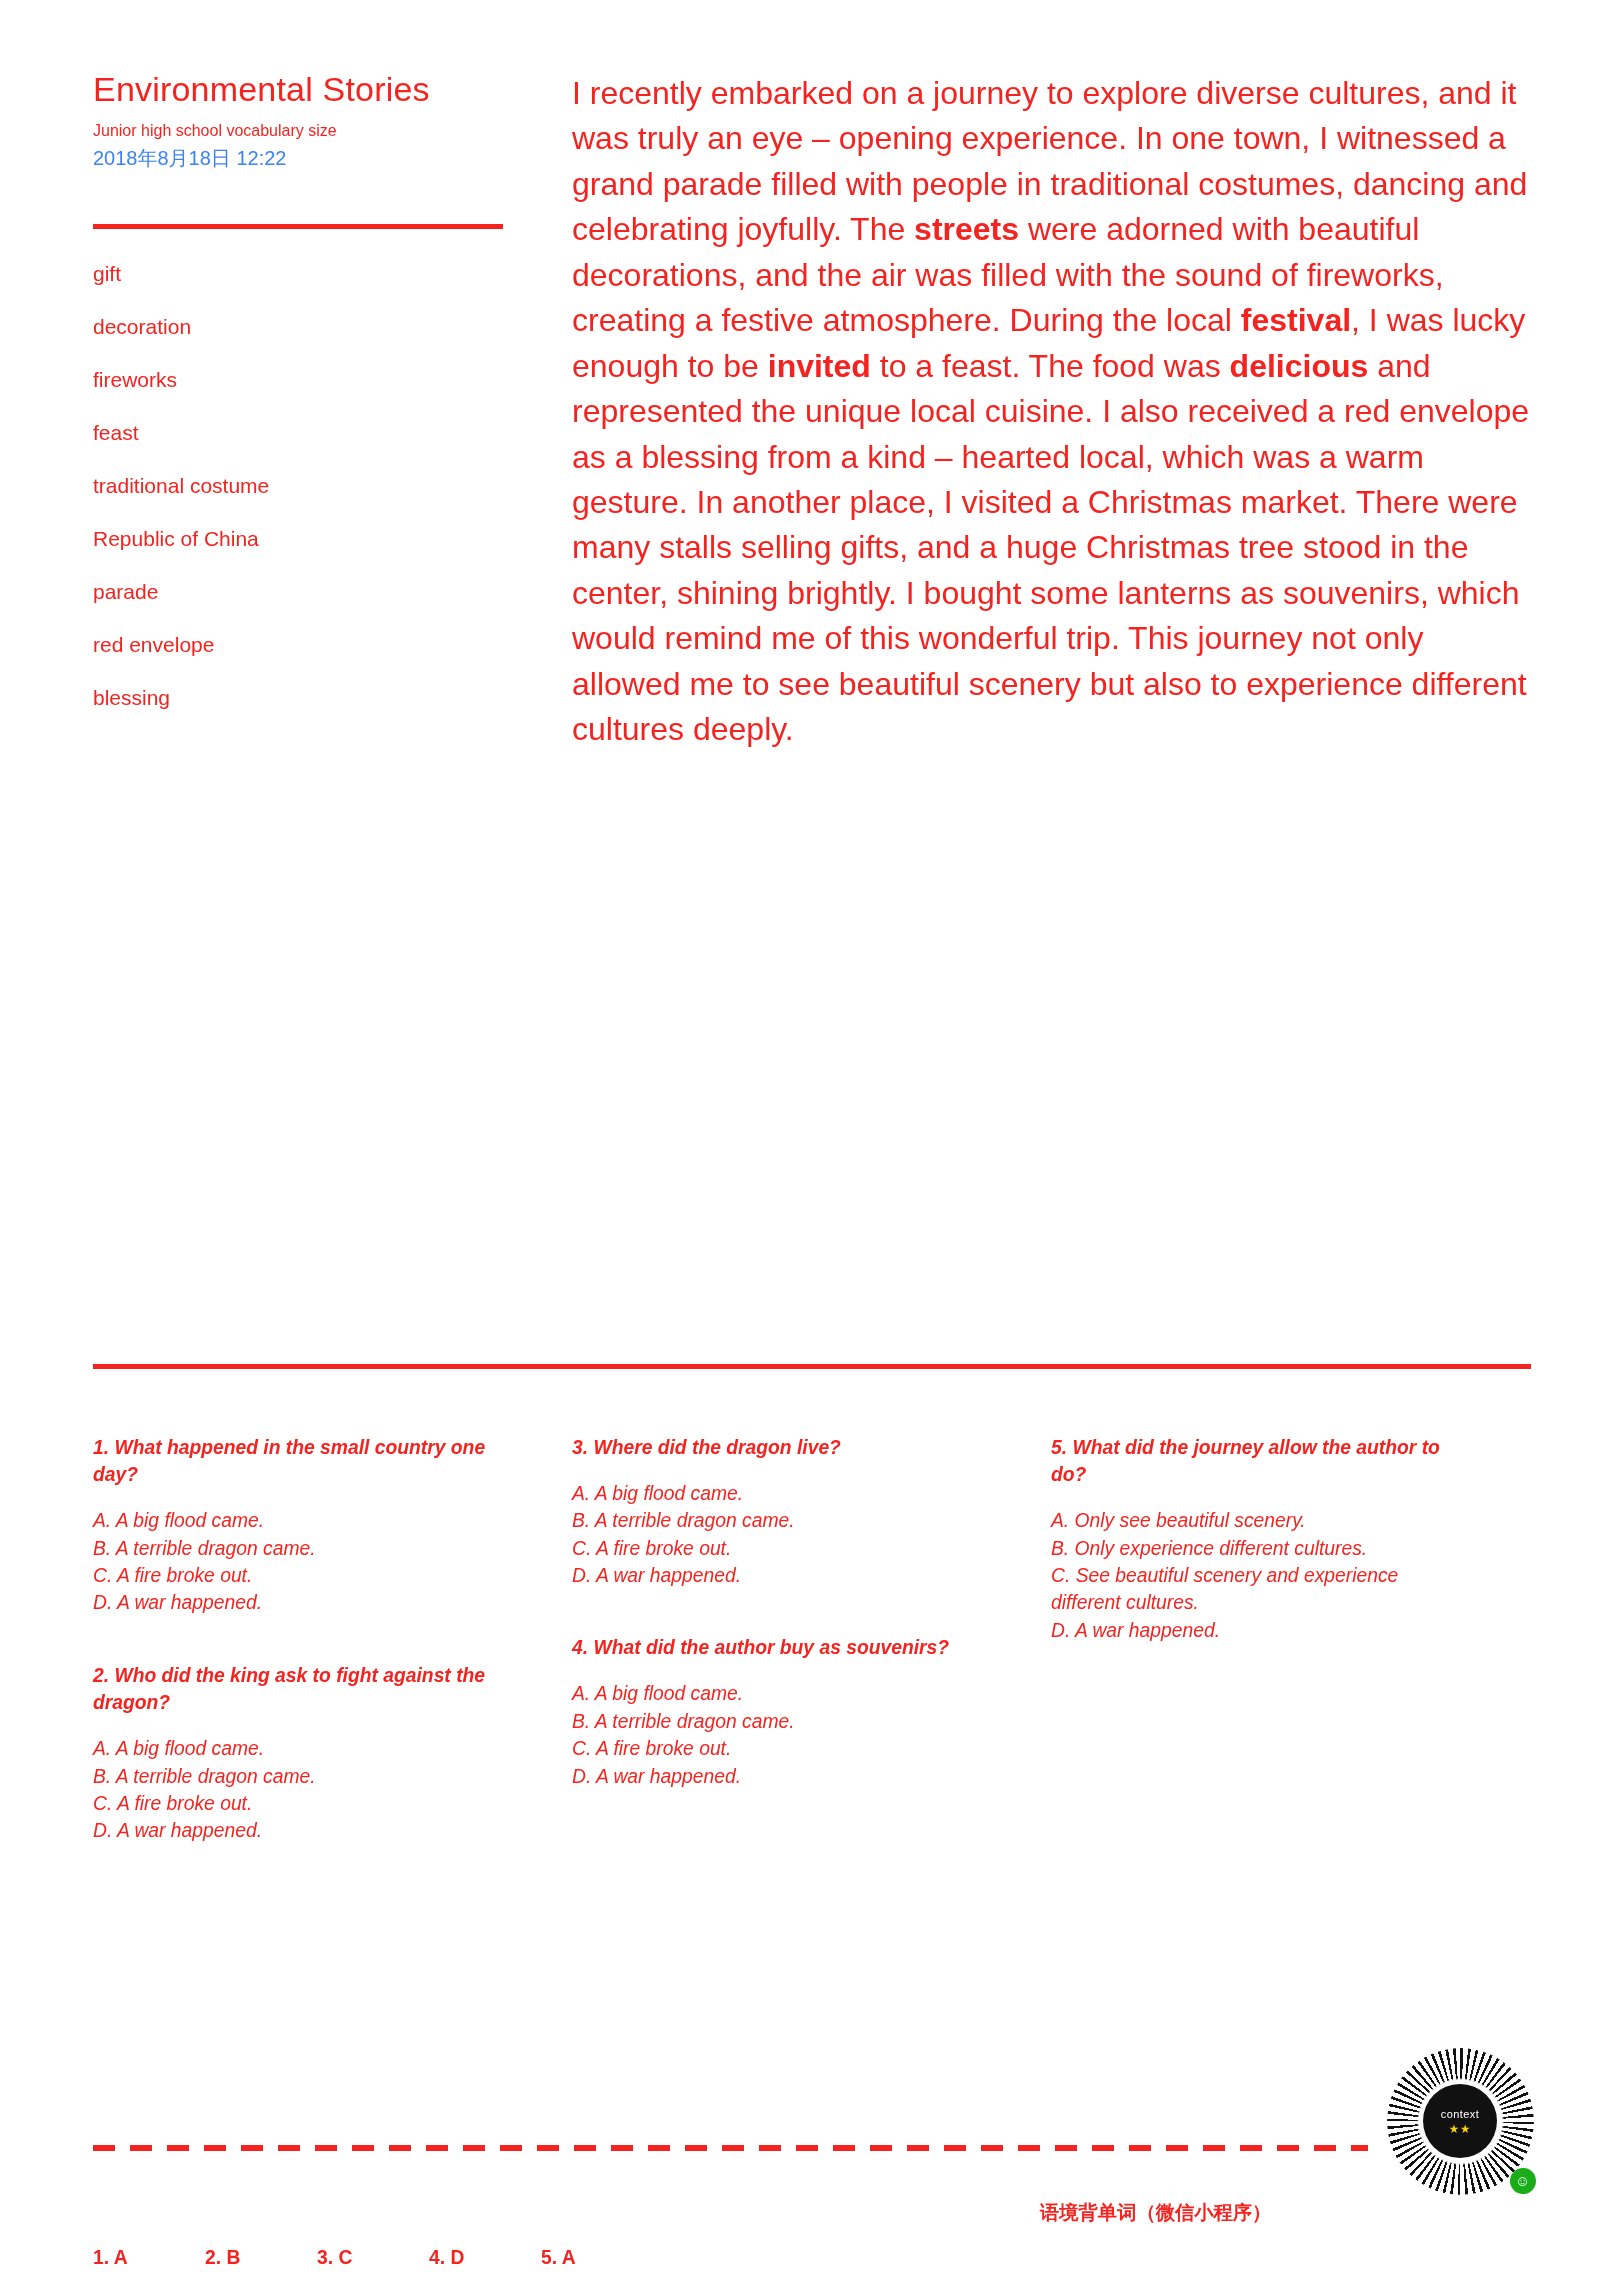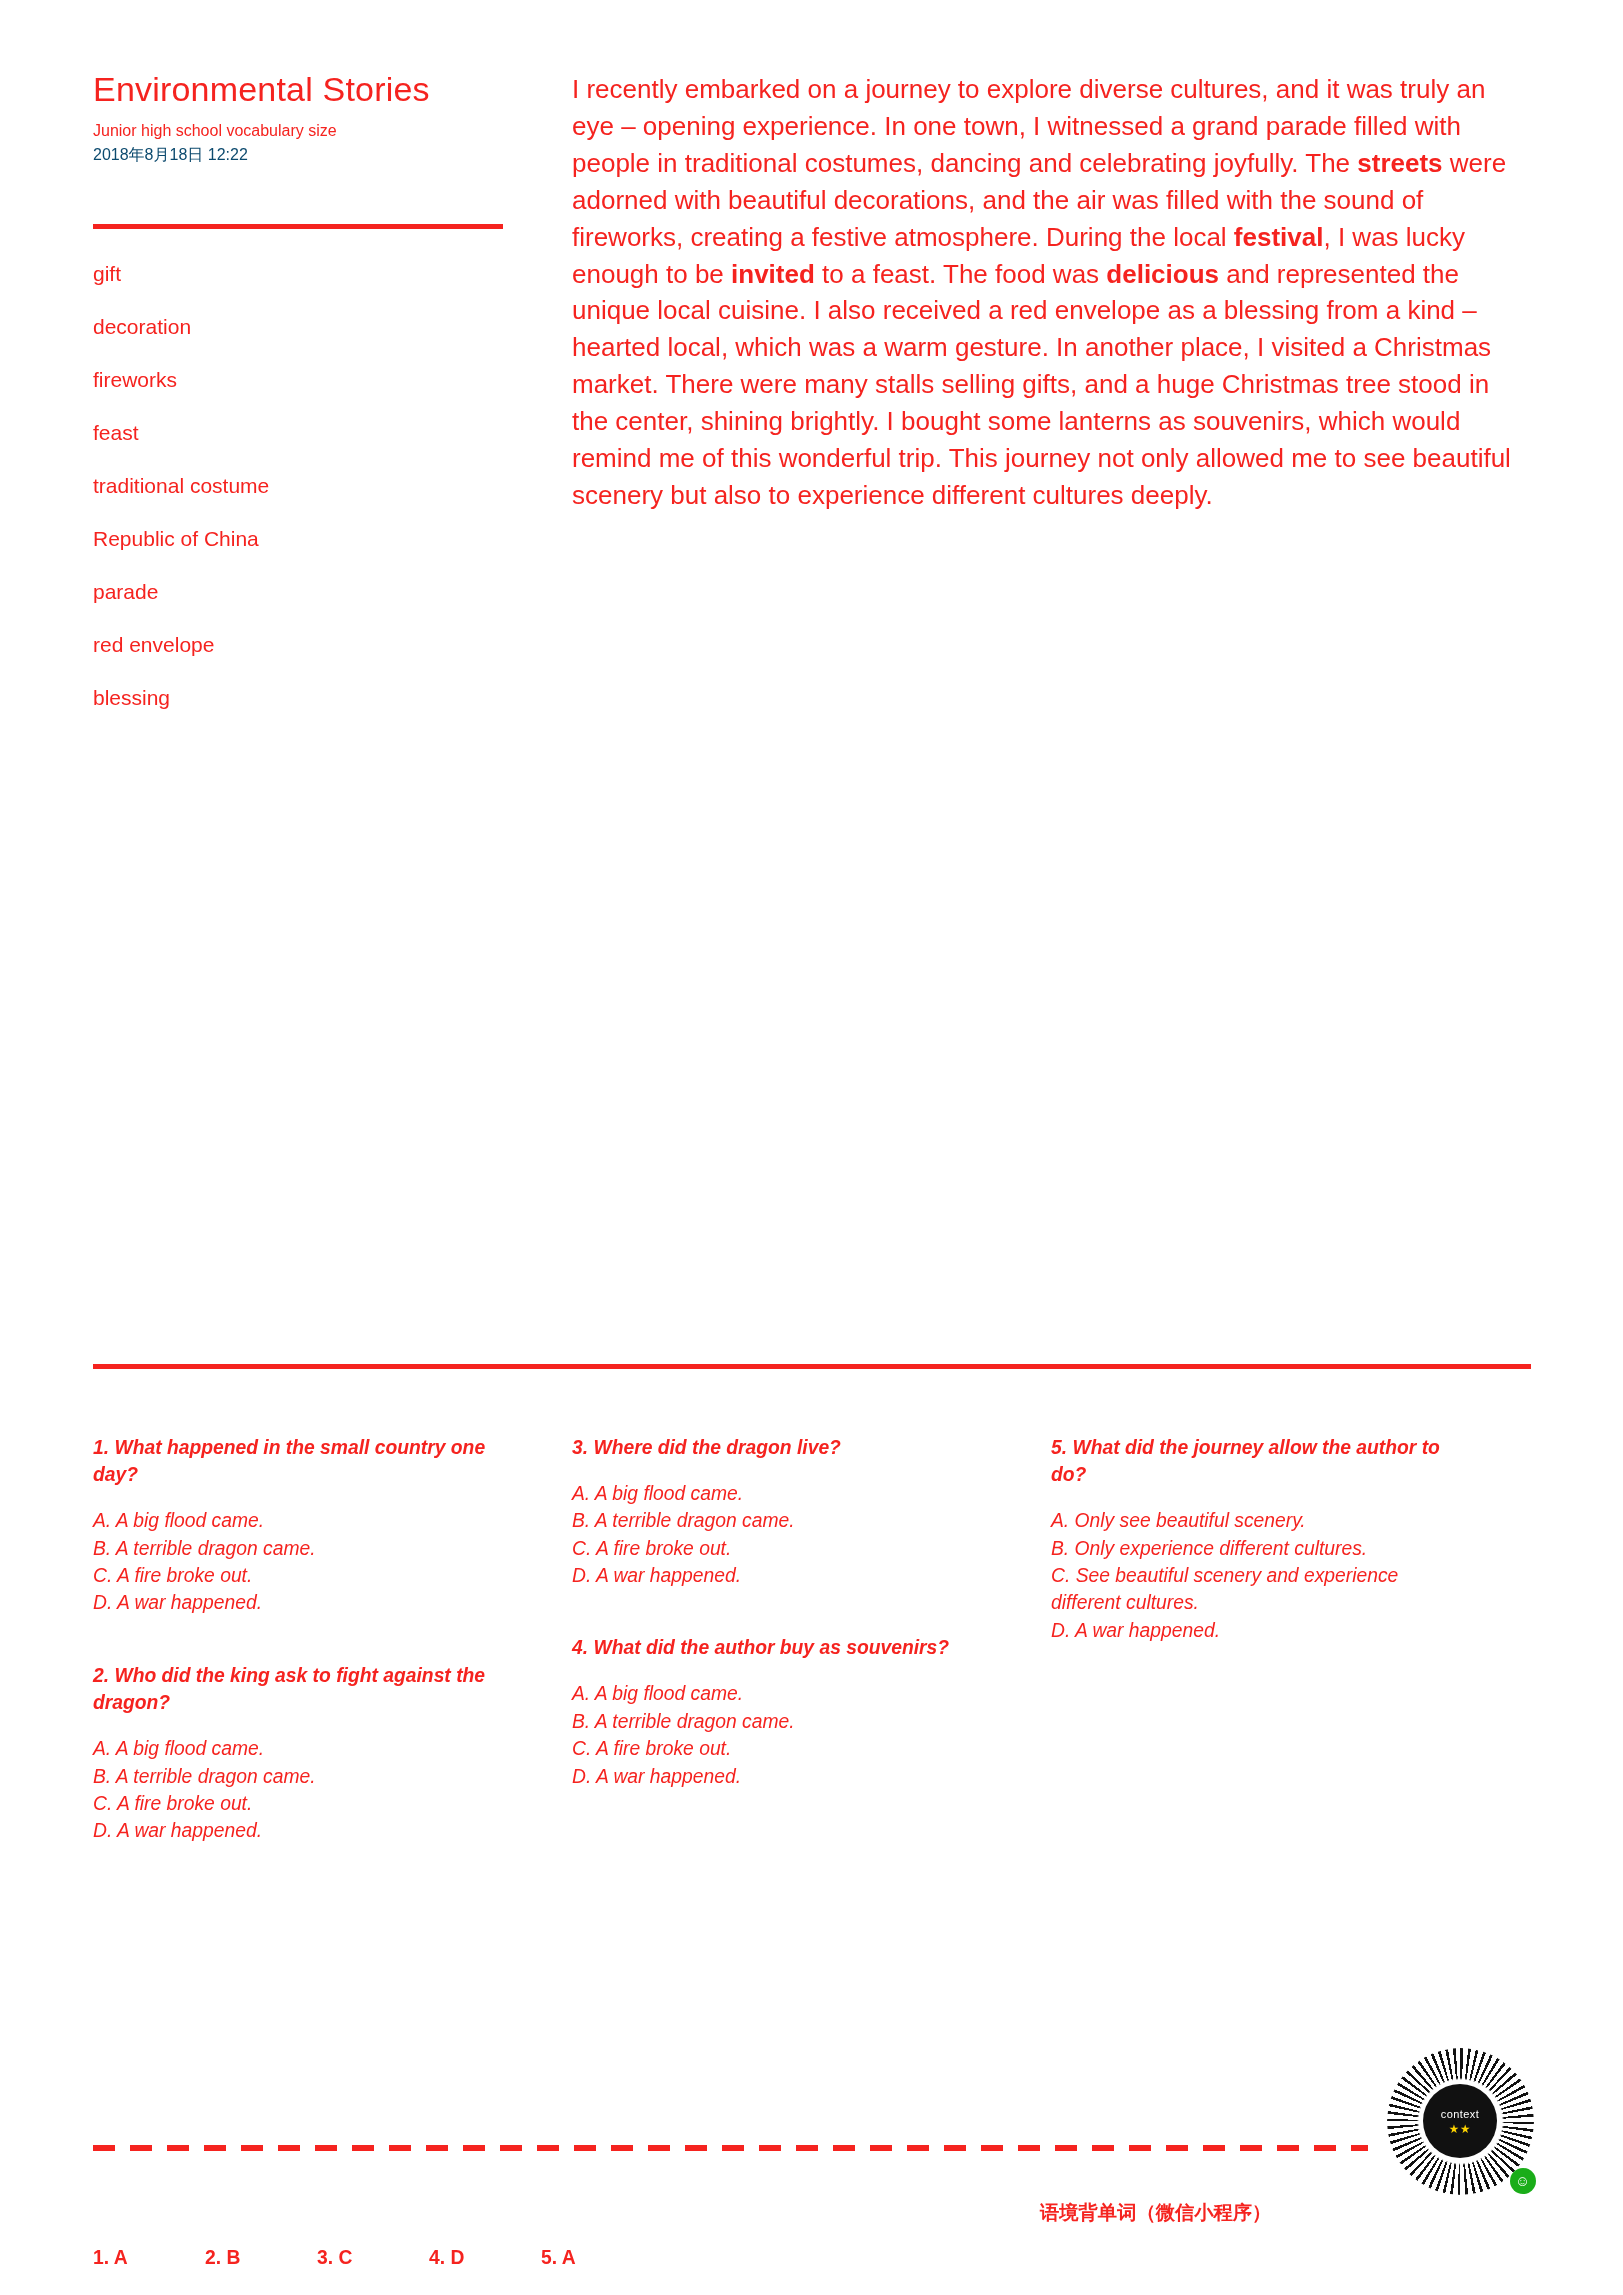--- a/index.html
+++ b/index.html
@@ -37,23 +37,23 @@
     color: #f5231f;
   }
   .doc-subtitle {
     margin-top: 10.8px;
     font-size: 16px;
     font-weight: 400;
     line-height: 1.5;
     color: #f5231f;
   }
   .doc-date {
-    font-size: 16px;
+    font-size: 20px;
     line-height: 1.5;
-    color: #0c4a6e;
+    color: #3b82f6;
   }
   .title-rule {
     position: absolute;
     left: 93px;
     top: 224px;
     width: 410px;
     height: 5.4px;
     background: #f5231f;
   }
 
@@ -73,21 +73,21 @@
     color: #f5231f;
     white-space: nowrap;
   }
 
   
   .passage {
     position: absolute;
     left: 572px;
     top: 71px;
     width: 958px;
-    font-size: 26px;
+    font-size: 32px;
     line-height: 1.42;
     color: #f5231f;
     font-weight: 400;
   }
   .passage b { font-weight: 700; }
 
   
   .main-rule {
     position: absolute;
     left: 93px;

